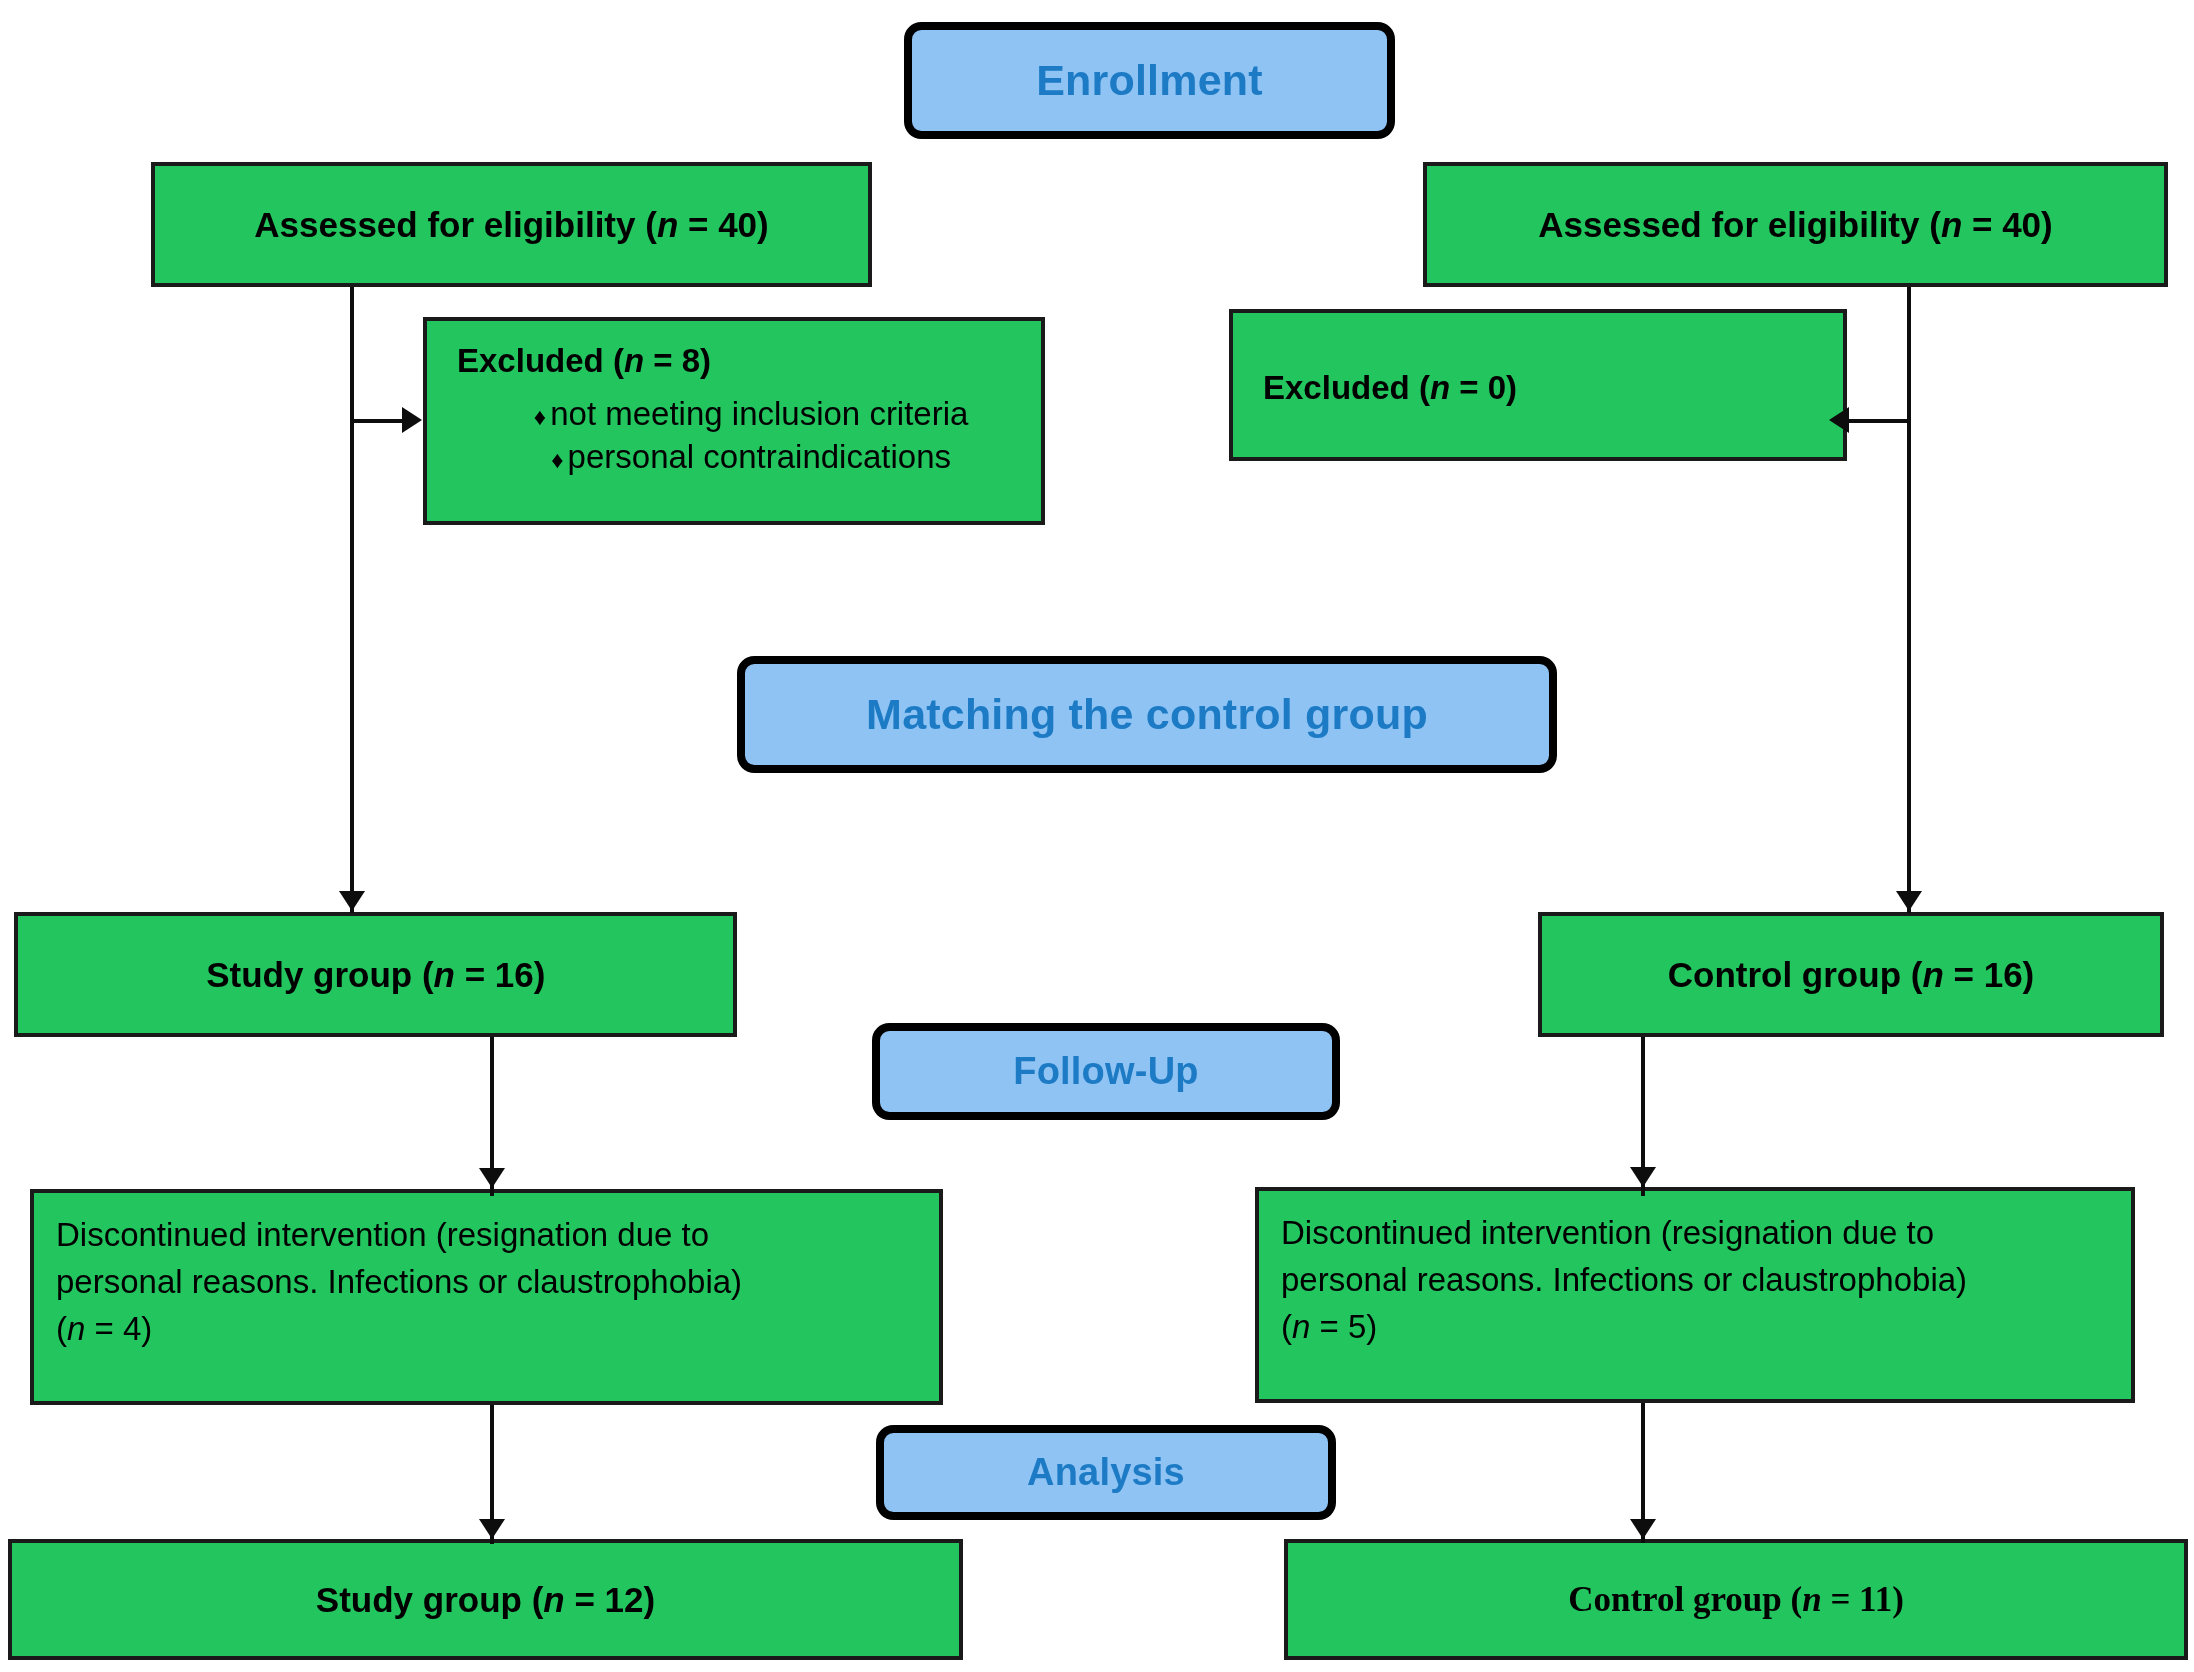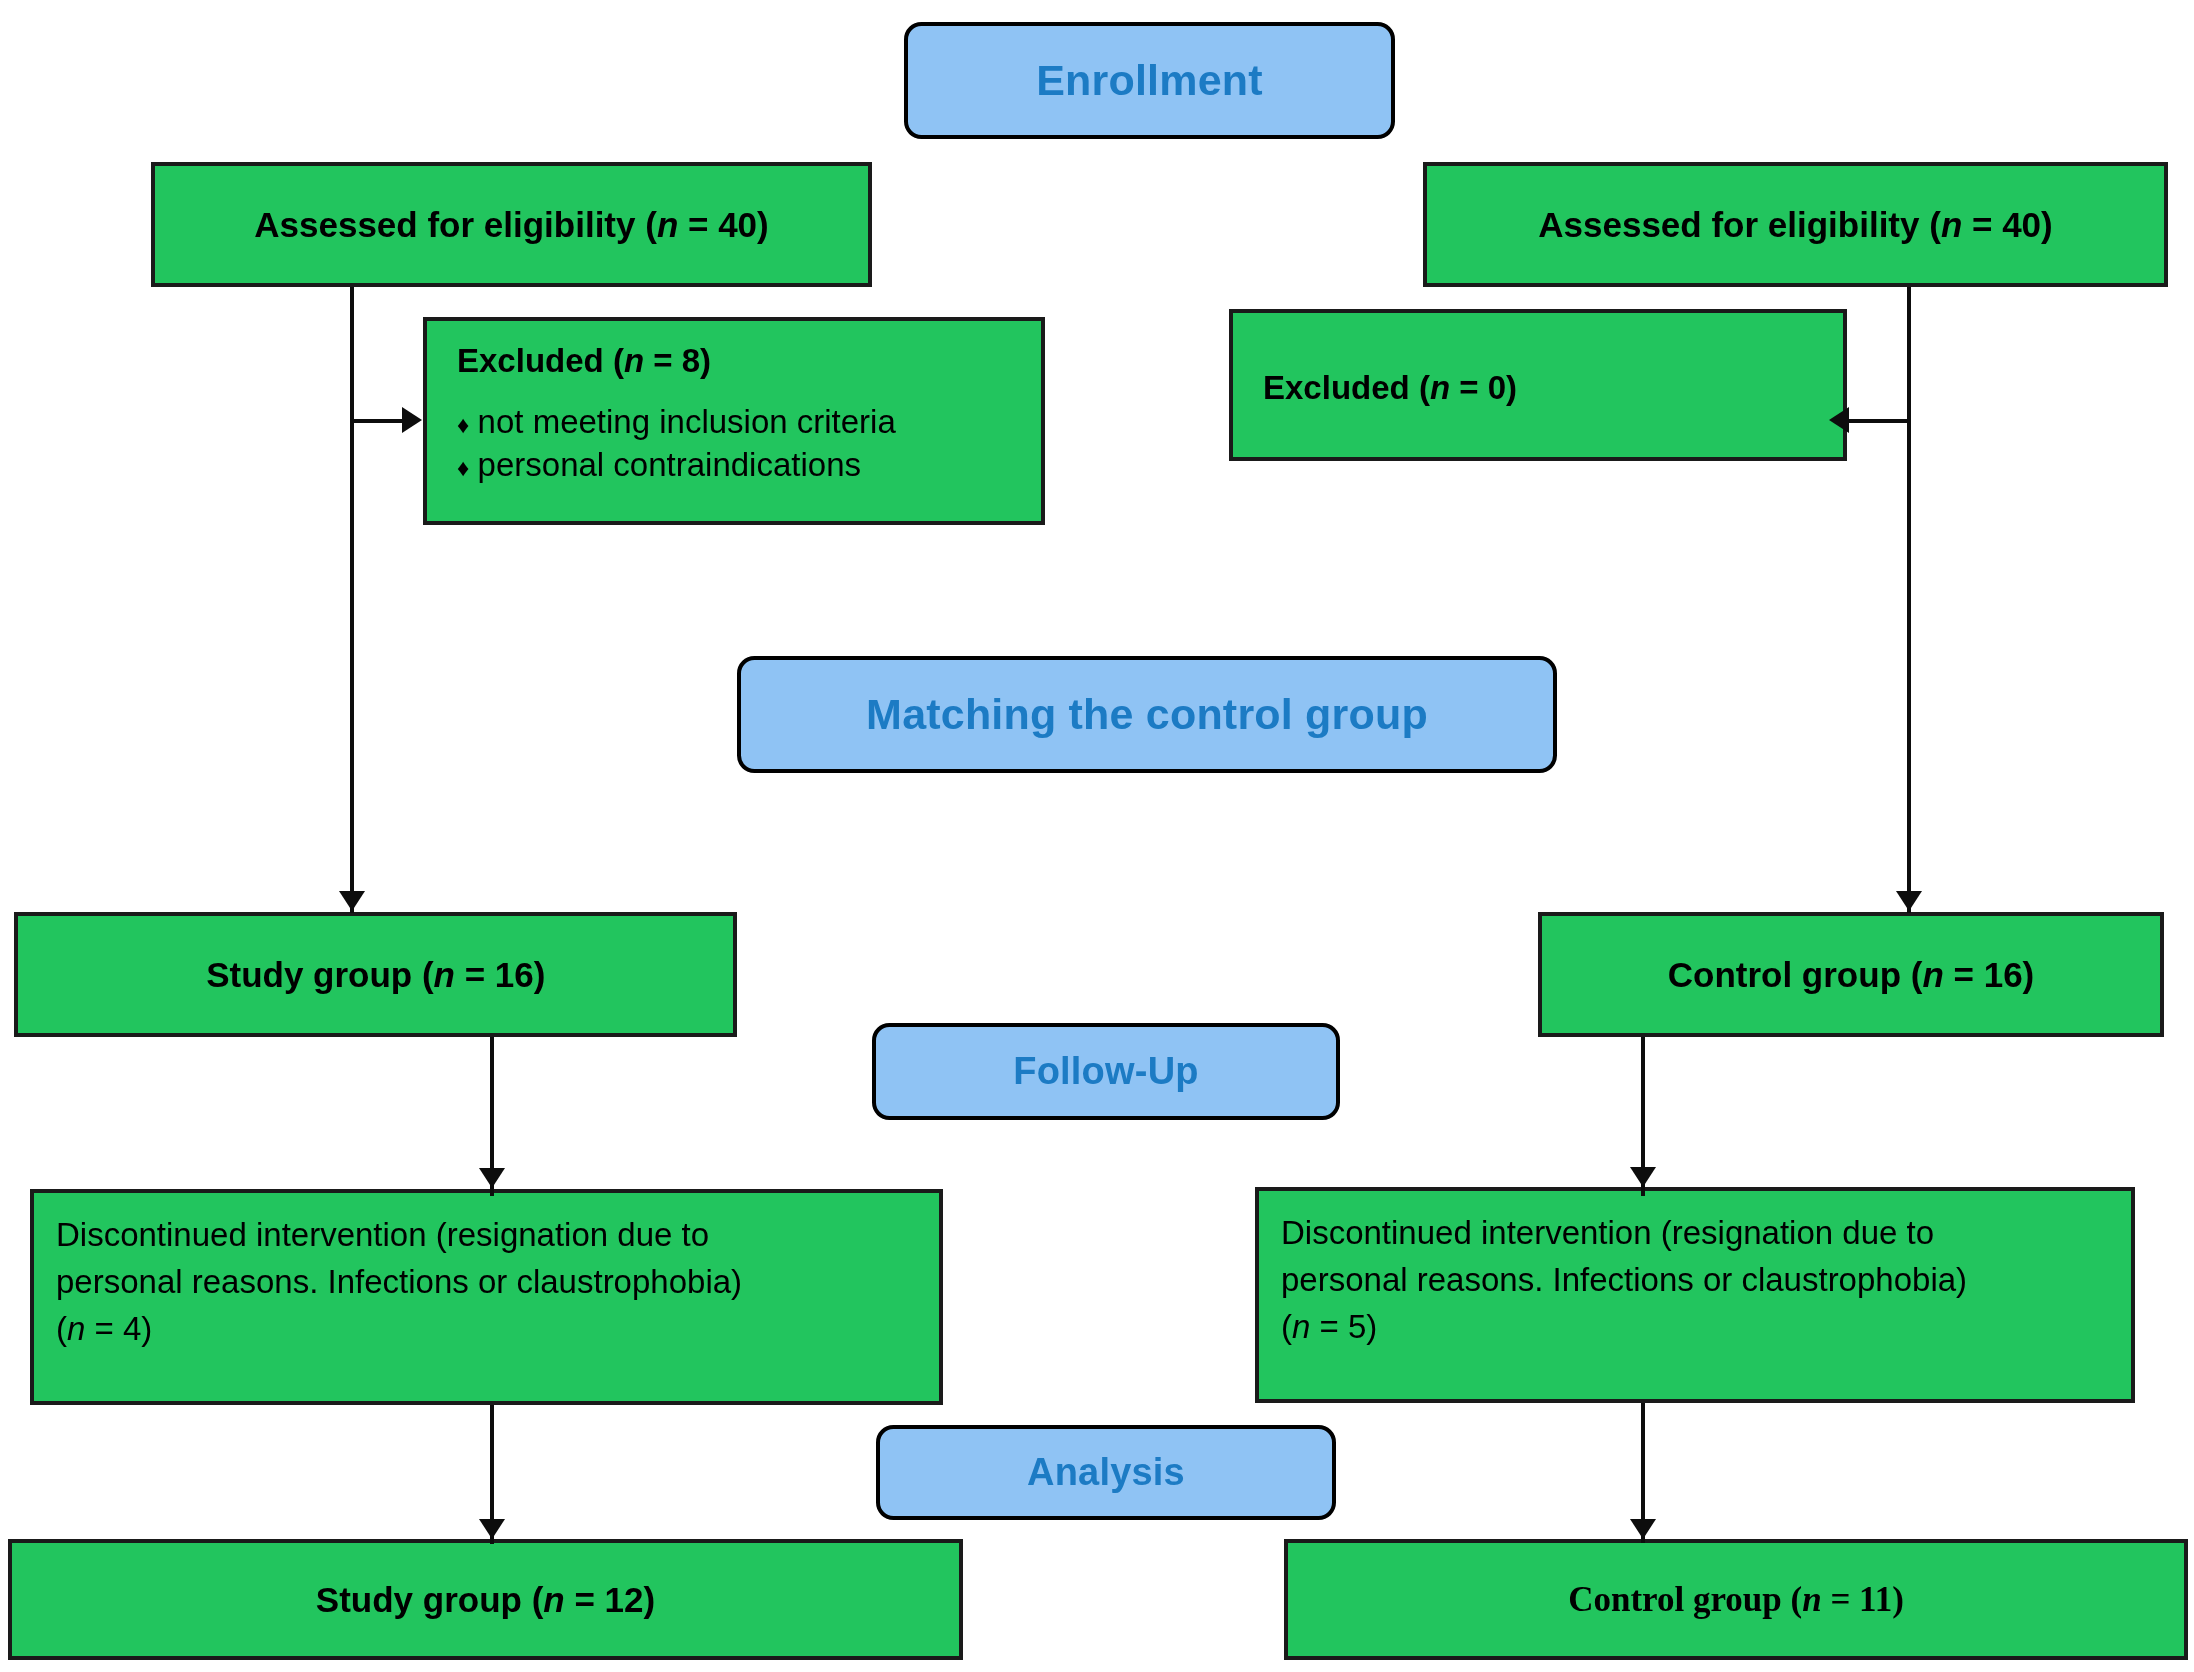--- a/index.html
+++ b/index.html
@@ -17,21 +17,21 @@
     height: 1673px;
     background: #ffffff;
     overflow: hidden;
   }
 
   
   .banner {
     position: absolute;
     box-sizing: border-box;
     background: #8FC3F4;
-    border: 4px solid #000000;
+    border: 8px solid #000000;
     border-radius: 17.4px;
     display: flex;
     align-items: center;
     justify-content: center;
     color: #1C7BC4;
     font-weight: bold;
     letter-spacing: 0.2px;
     text-align: center;
     line-height: 1.1;
   }
@@ -132,21 +132,21 @@
 
   <div class="node center" style="left:1423px; top:162px; width:745px; height:125px; font-size:35px;">
     <span class="node-text bold">
       <span>Assessed for eligibility (</span><span class="ital">n</span><span> = 40)</span>
     </span>
   </div>
 
   <div class="node left" style="left:423px; top:317px; width:622px; height:208px; font-size:33px; padding:20.6px 0 0 30px;">
     <span class="node-text">
       <span class="bold">Excluded (</span><span class="bold ital">n</span><span class="bold"> = 8)</span>
-      <ul class="bullets" style="margin-top:20px;">
+      <ul class="bullets" style="margin-top:12px;text-align:center;">
         <li><span class="dia">♦</span><span>not meeting inclusion criteria</span></li>
         <li><span class="dia">♦</span><span>personal contraindications</span></li>
       </ul>
     </span>
   </div>
 
   <div class="node left" style="left:1229px; top:309px; width:618px; height:152px; font-size:33px; padding:56px 0 0 30px;">
     <span class="node-text">
       <span class="bold">Excluded (</span><span class="bold ital">n</span><span class="bold"> = 0)</span>
     </span>

